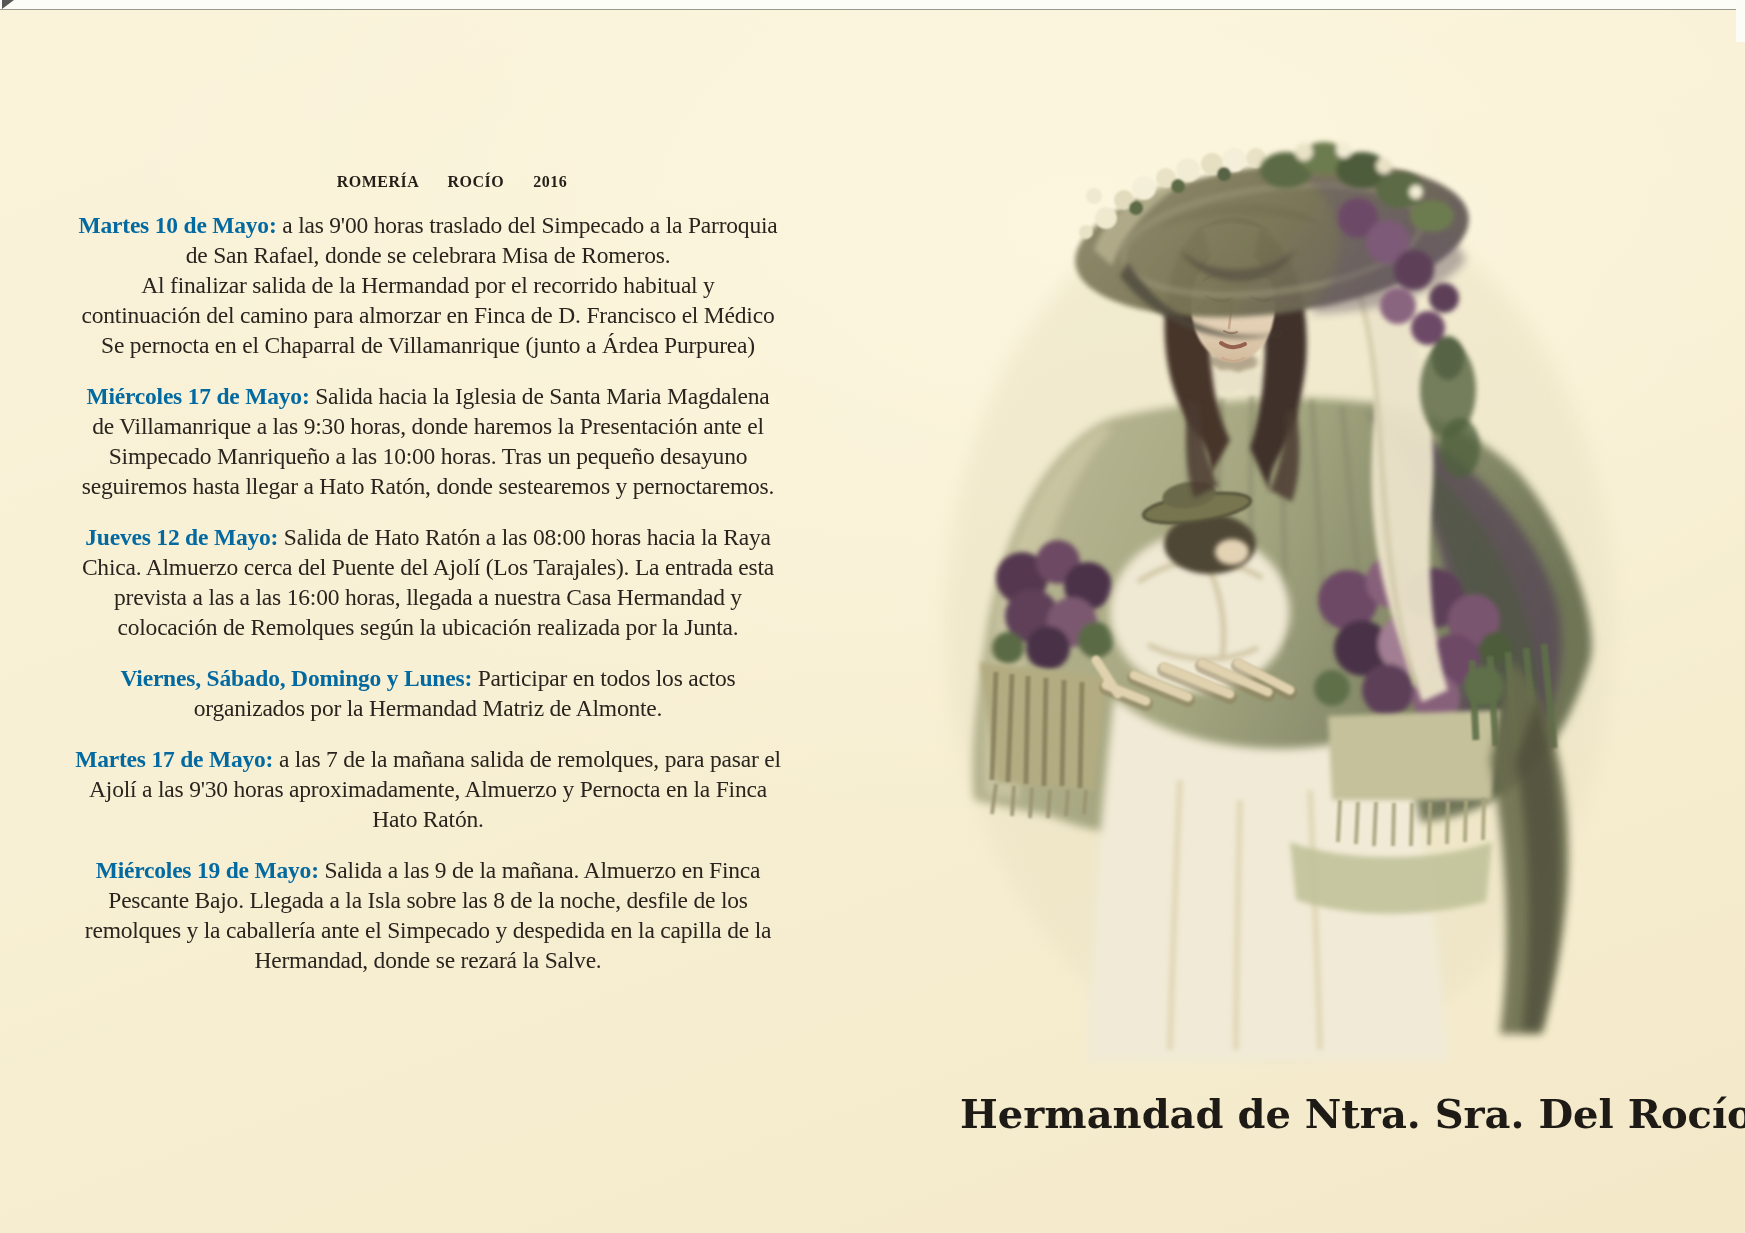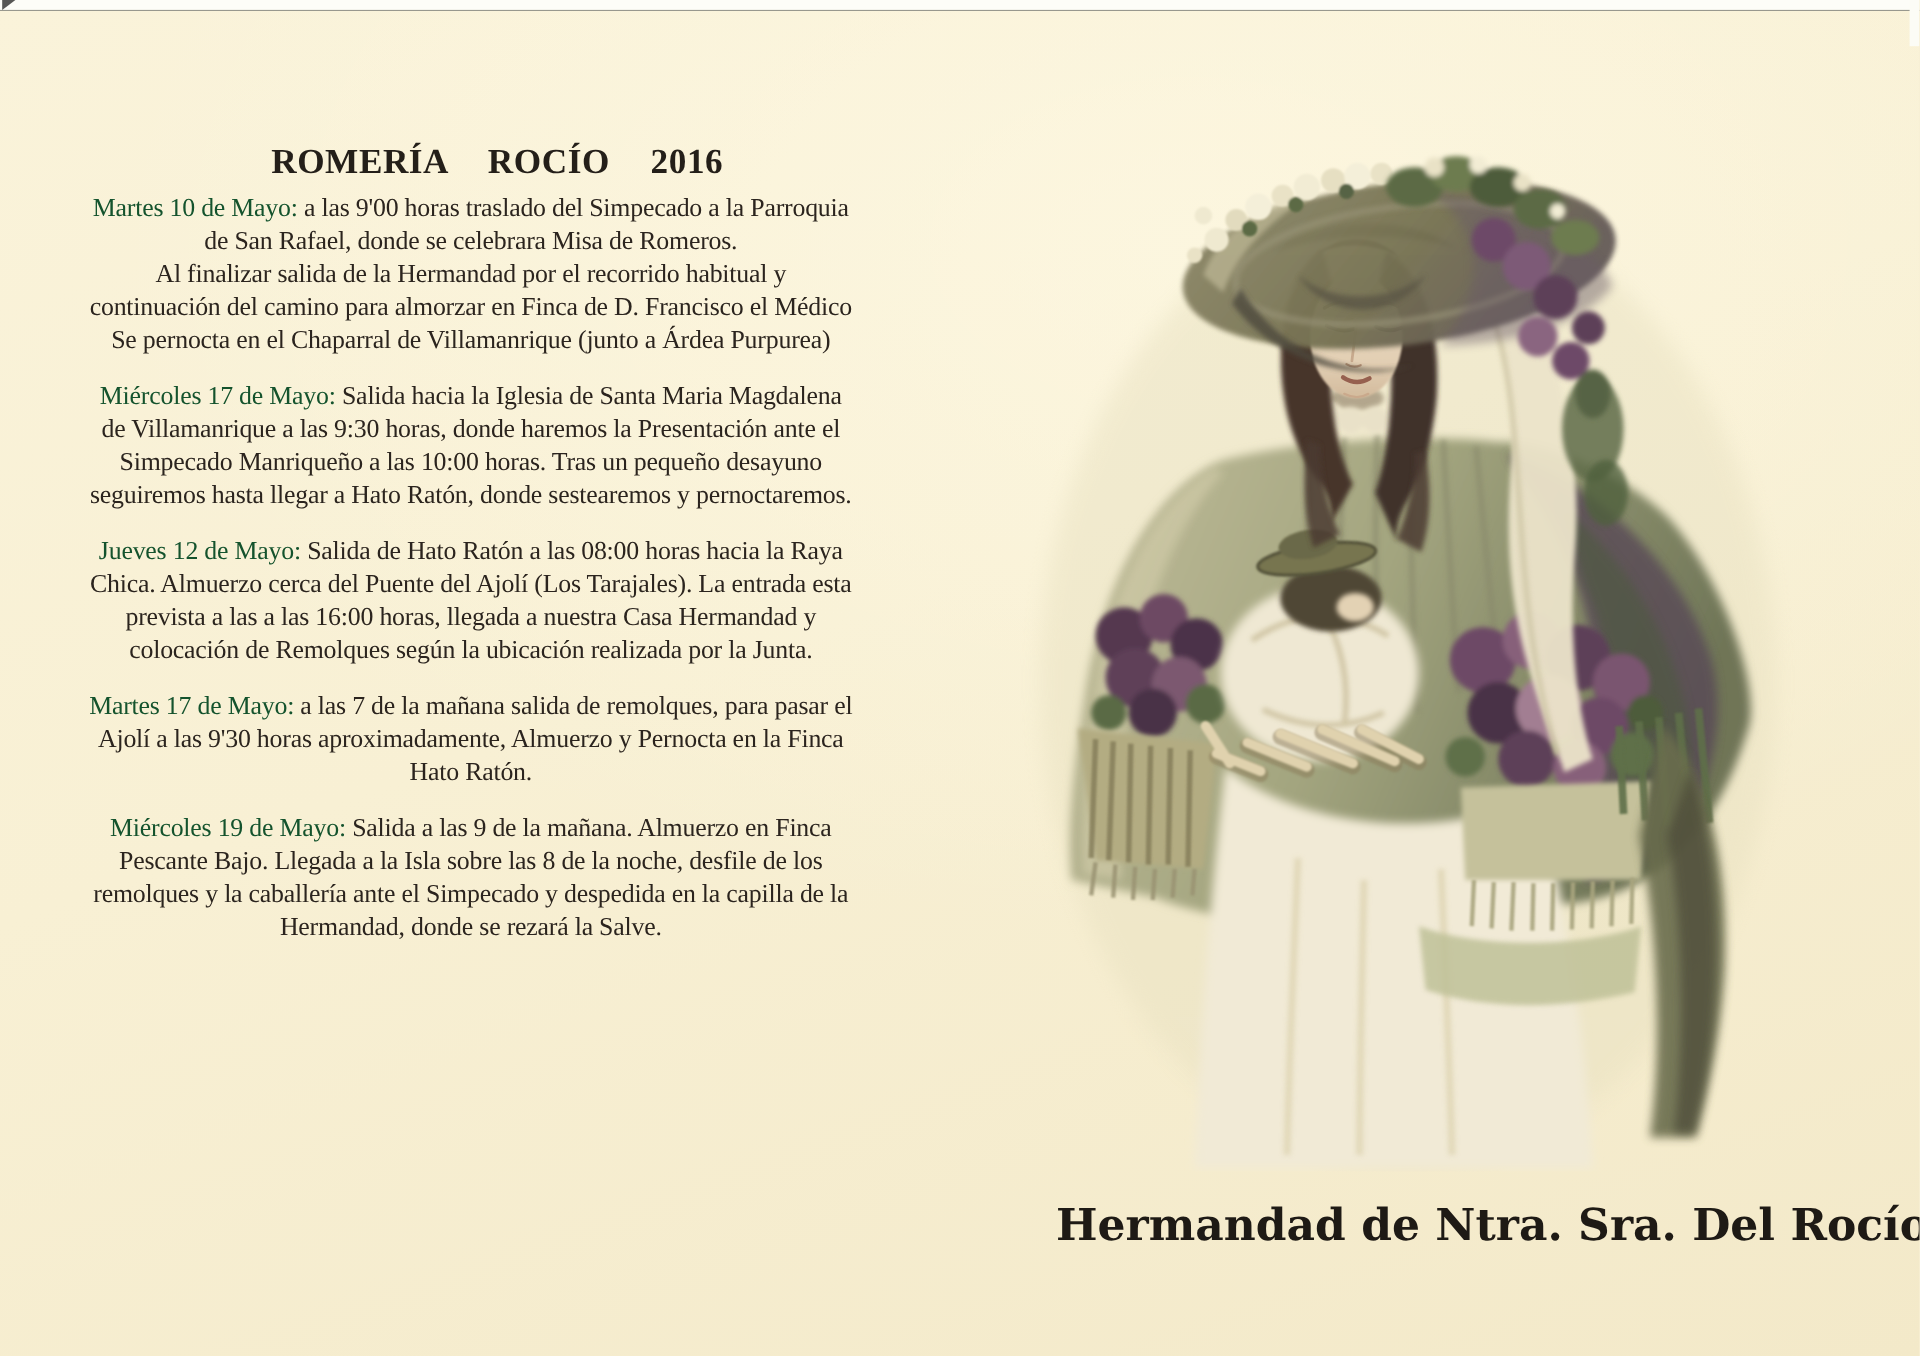--- a/index.html
+++ b/index.html
@@ -29,27 +29,27 @@
     border-left:12px solid #3a3a38;border-bottom:9px solid transparent;
     opacity:.85;
   }
 
   .schedule{
     position:absolute;left:36px;top:131px;width:784px;
     text-align:center;color:#2b241e;
     font-size:23.5px;line-height:30px;letter-spacing:-0.2px;
   }
   .title{
-    font-weight:bold;font-size:32px;letter-spacing:.5px;
+    font-weight:bold;font-size:16px;letter-spacing:.5px;
     white-space:pre;word-spacing:10px;
     transform:translateX(24px);
-    margin-bottom:13px;color:#241f19;
+    margin-bottom:13px;color:#241f19;margin-top:36px;
   }
   .para{white-space:pre-line;margin:0 0 21px 0;}
-  .para b{font-weight:normal;color:#14532d;}
+  .para b{font-weight:bold;color:#0369a1;}
 
   .painting{
     position:absolute;left:900px;top:100px;width:760px;height:965px;
   }
   .caption{
     position:absolute;left:960px;top:1090px;width:690px;
     text-align:right;color:#1e1a15;
     font-family:"DejaVu Serif", serif;font-weight:bold;
     font-size:40px;line-height:47px;white-space:nowrap;
   }
@@ -74,20 +74,22 @@
   <p class="para"><b>Miércoles 17 de Mayo:</b><span> Salida hacia la Iglesia de Santa Maria Magdalena
 de Villamanrique a las 9:30 horas, donde haremos la Presentación ante el
 Simpecado Manriqueño a las 10:00 horas. Tras un pequeño desayuno
 seguiremos hasta llegar a Hato Ratón, donde sestearemos y pernoctaremos.</span></p>
 
   <p class="para"><b>Jueves 12 de Mayo:</b><span> Salida de Hato Ratón a las 08:00 horas hacia la Raya
 Chica. Almuerzo cerca del Puente del Ajolí (Los Tarajales). La entrada esta
 prevista a las a las 16:00 horas, llegada a nuestra Casa Hermandad y
 colocación de Remolques según la ubicación realizada por la Junta.</span></p>
 
+  <p class="para"><b>Viernes, Sábado, Domingo y Lunes:</b><span> Participar en todos los actos
+organizados por la Hermandad Matriz de Almonte.</span></p>
 
   <p class="para"><b>Martes 17 de Mayo:</b><span> a las 7 de la mañana salida de remolques, para pasar el
 Ajolí a las 9'30 horas aproximadamente, Almuerzo y Pernocta en la Finca
 Hato Ratón.</span></p>
 
   <p class="para"><b>Miércoles 19 de Mayo:</b><span> Salida a las 9 de la mañana. Almuerzo en Finca
 Pescante Bajo. Llegada a la Isla sobre las 8 de la noche, desfile de los
 remolques y la caballería ante el Simpecado y despedida en la capilla de la
 Hermandad, donde se rezará la Salve.</span></p>
 </div>

